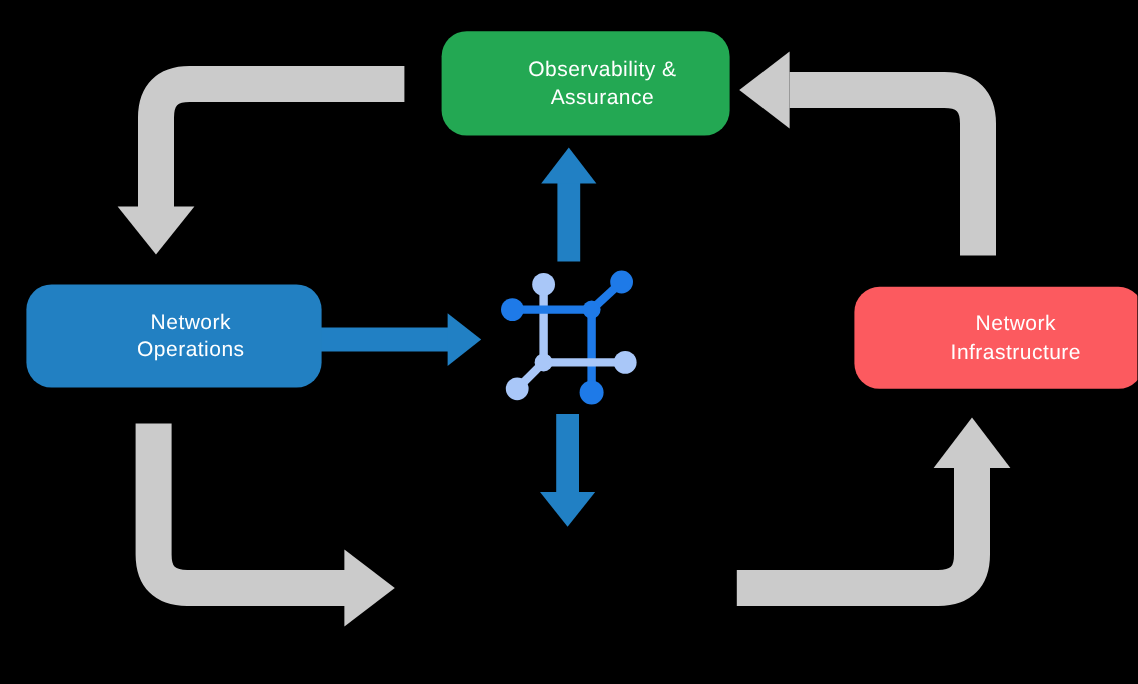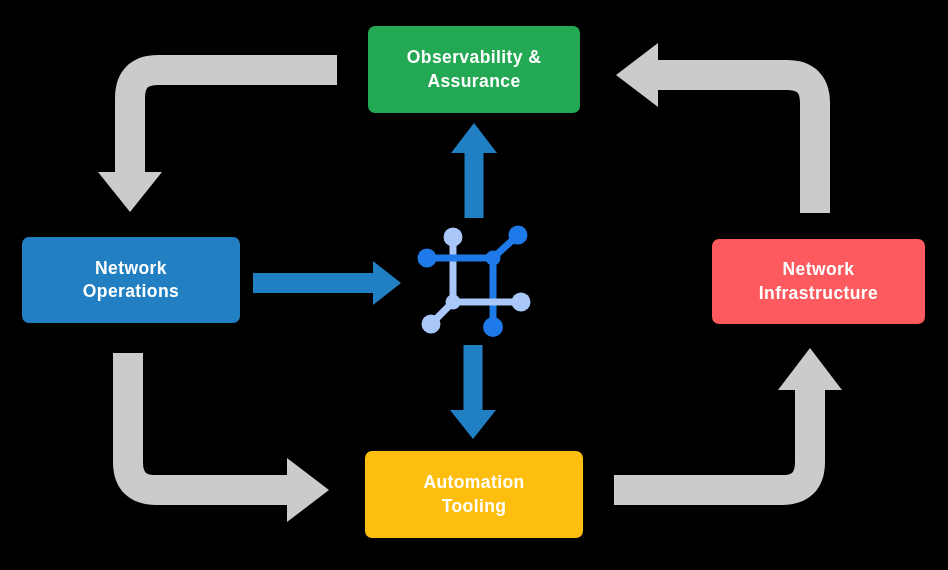--- a/index.html
+++ b/index.html
@@ -16,24 +16,25 @@
     left: 0; top: 0;
   }
   .node {
     position: absolute;
     display: flex;
     align-items: center;
     justify-content: center;
     text-align: center;
     color: #ffffff;
     font-size: 17.5px;
-    font-weight: 700;
+    font-weight: 400;
     letter-spacing: 0.4px;
     line-height: 1.32;
-    border-radius: 7px;
+    border-radius: 21px;
+    padding-left: 28px;
   }
   .node .label { white-space: pre-line; }
   .node-observability { left: 368px; top: 26px;  width: 212px; height: 87px; }
   .node-netops        { left: 22px;  top: 237px; width: 218px; height: 86px; }
   .node-netinfra      { left: 712px; top: 239px; width: 213px; height: 85px; }
   .node-autotool      { left: 365px; top: 451px; width: 218px; height: 87px; }
 </style>
 </head>
 <body>
 
@@ -116,18 +117,14 @@
   <div class="node node-netops" style="background-color: rgb(34, 128, 194); color: rgb(255, 255, 255);">
     <span class="label">Network
 Operations</span>
   </div>
 
   <div class="node node-netinfra" style="background-color: rgb(252, 90, 95); color: rgb(255, 255, 255);">
     <span class="label">Network
 Infrastructure</span>
   </div>
 
-  <div class="node node-autotool" style="background-color: rgb(253, 190, 16); color: rgb(255, 255, 255);">
-    <span class="label">Automation
-Tooling</span>
-  </div>
 
 </div>
 
 </body></html>

